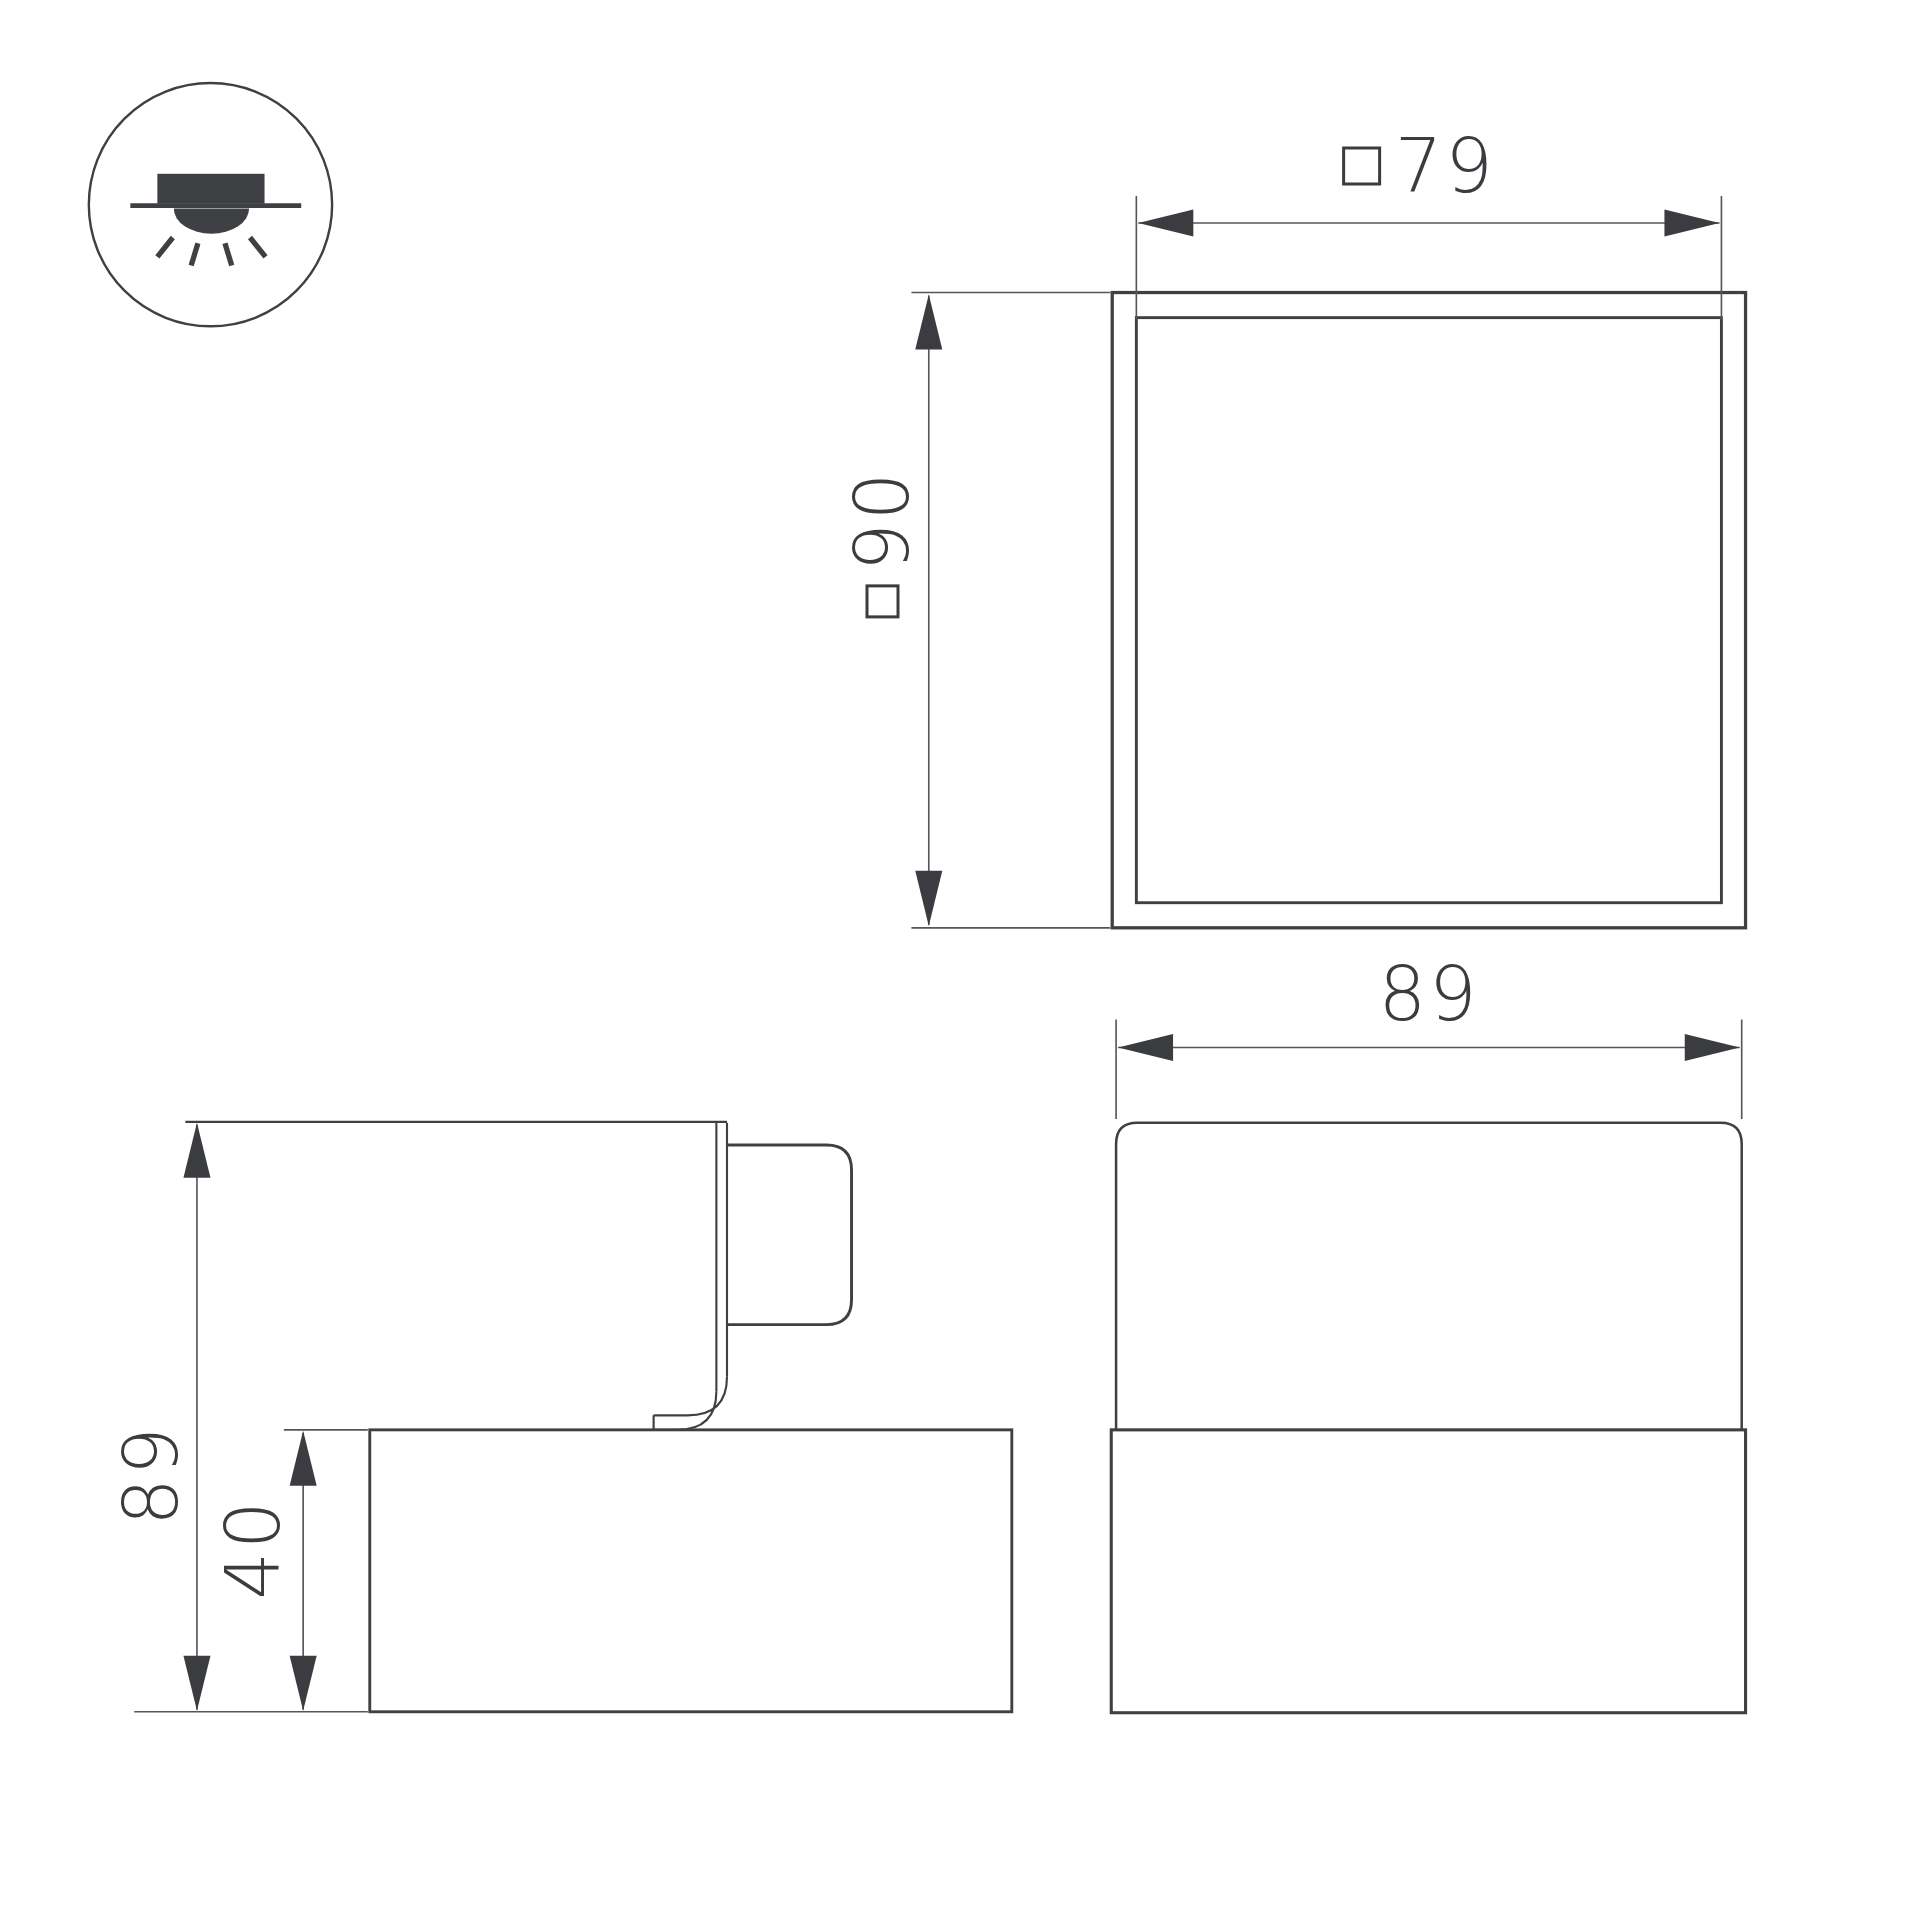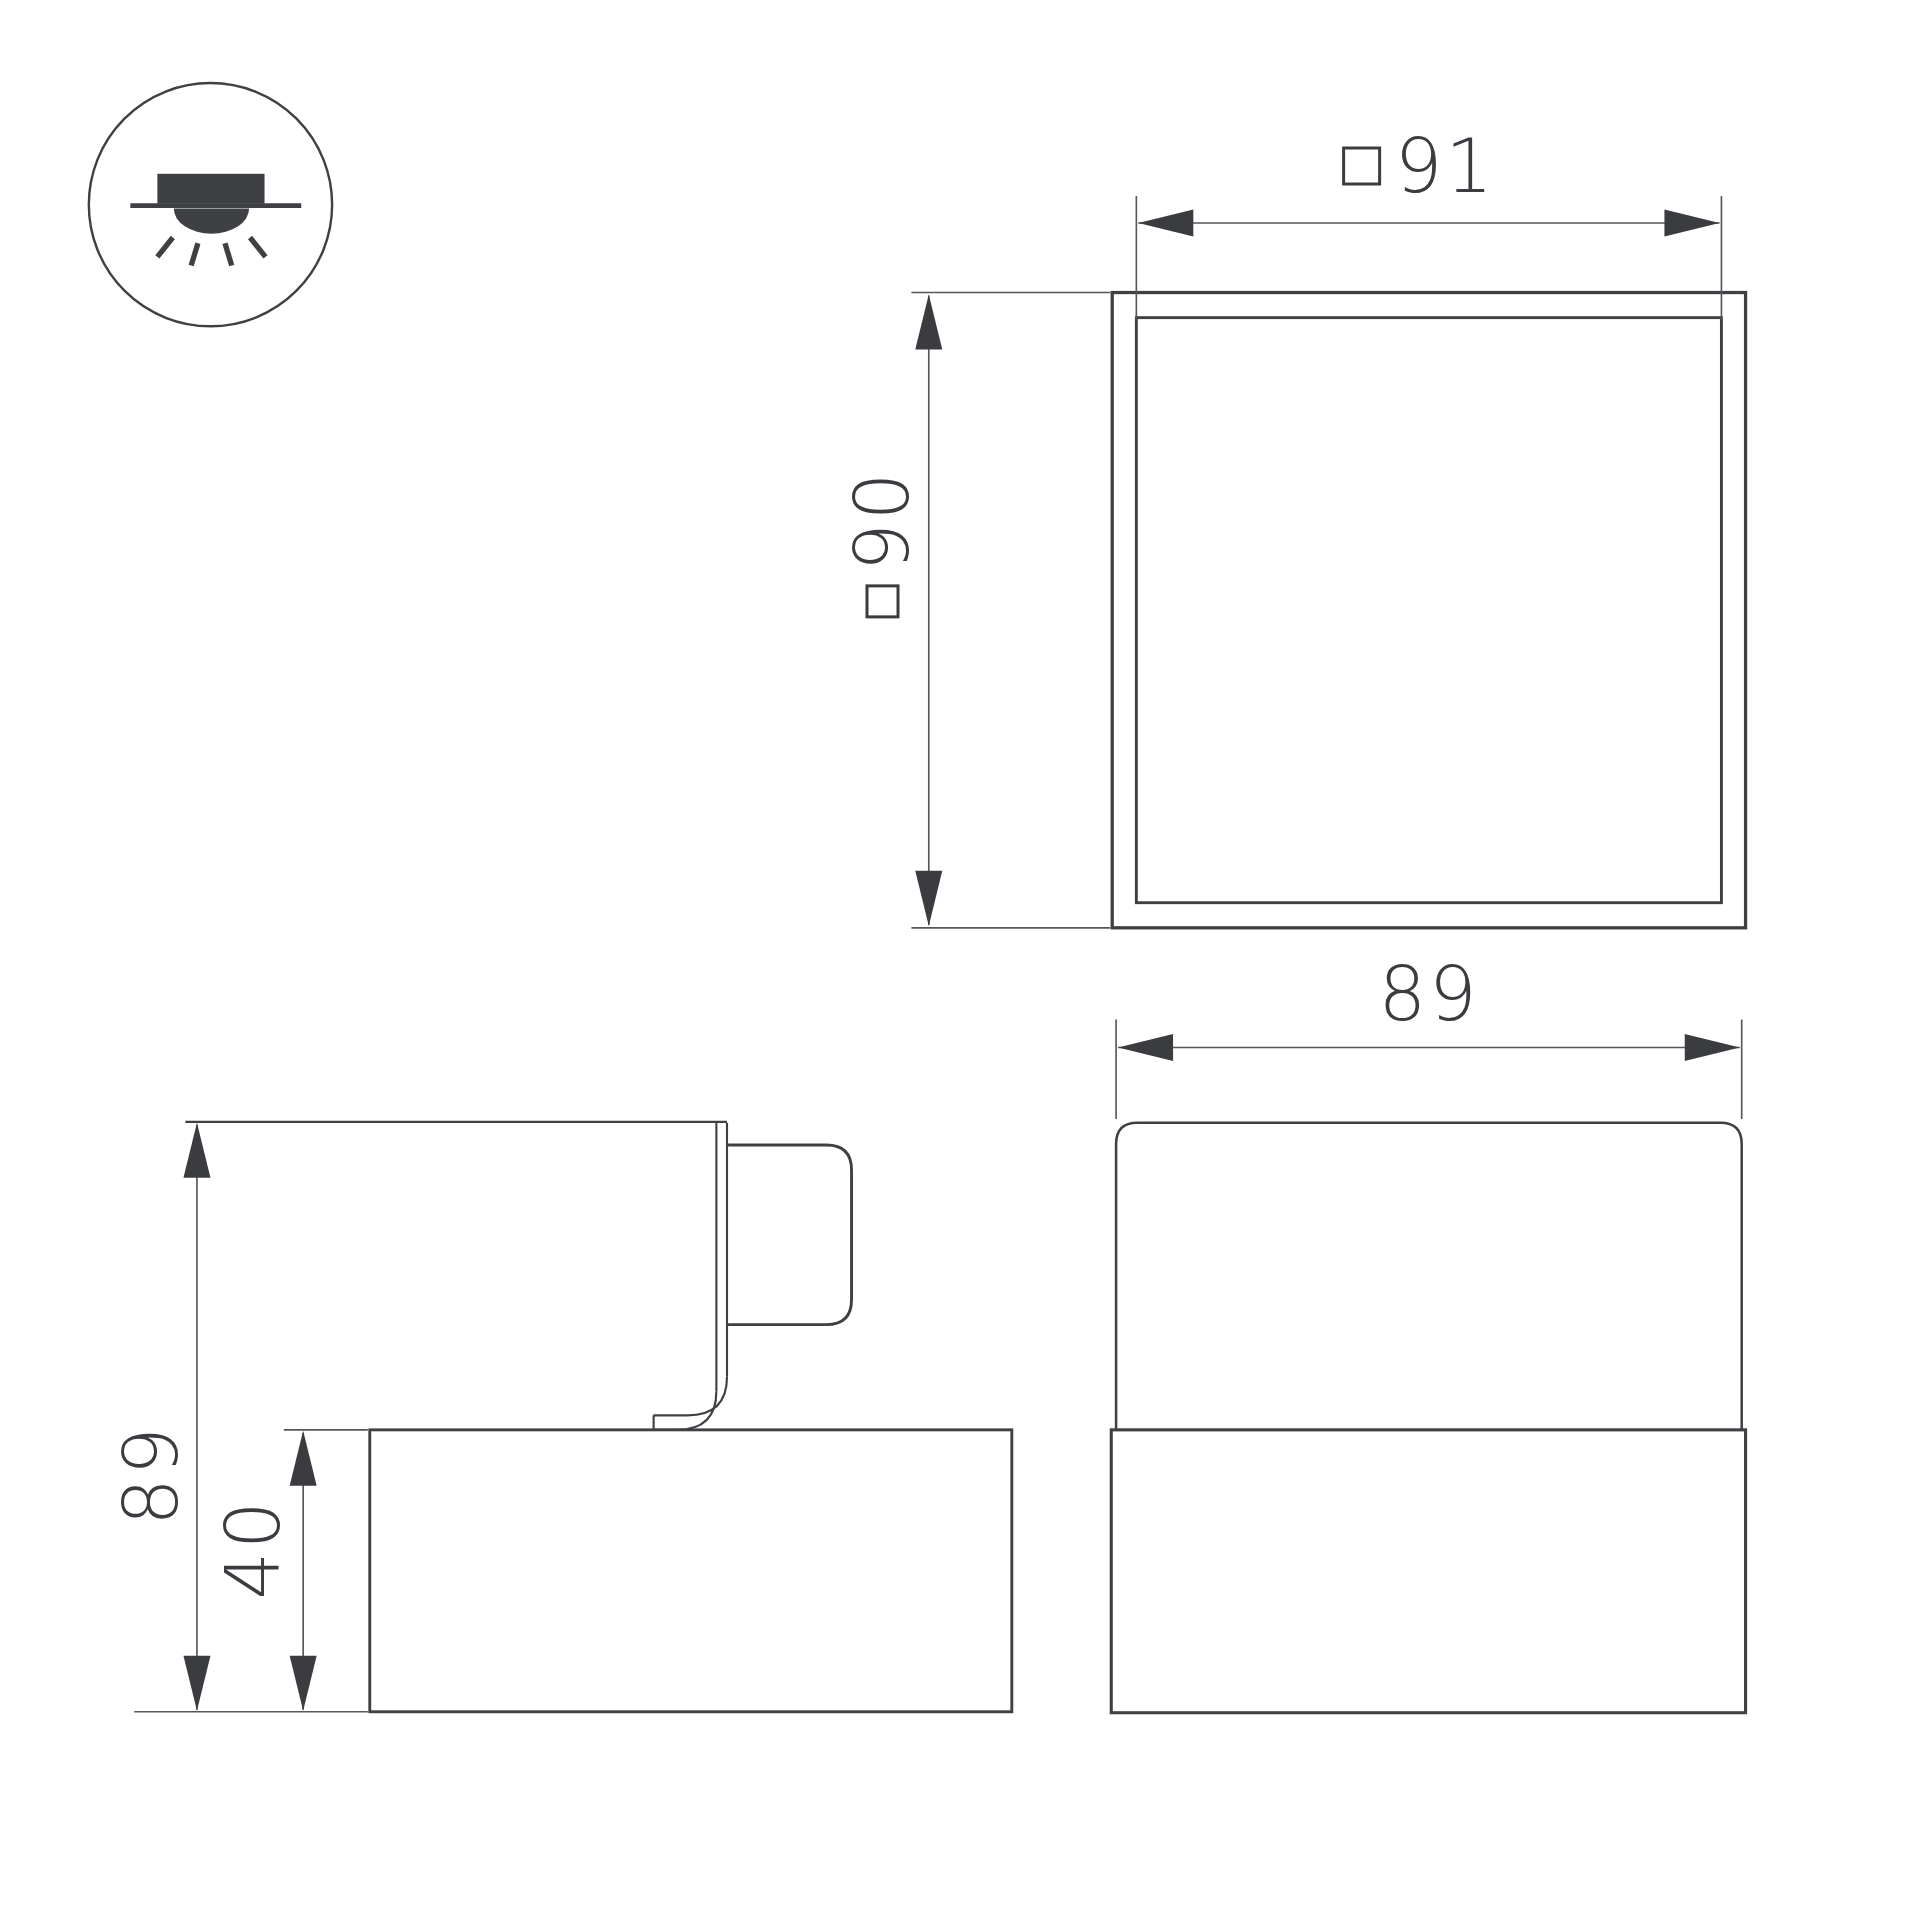--- a/index.html
+++ b/index.html
@@ -87,21 +87,21 @@
       <g>
         <line class="thin" x1="314" y1="1484" x2="314" y2="1771"></line>
         <polygon class="arw" points="314,1482 300,1539 328,1539"></polygon>
         <polygon class="arw" points="314,1772 300,1715 328,1715"></polygon>
       </g>
     </g>
   </svg>
 
   <div class="dim-label" style="left:1419px;top:166px;">
     <span class="sq sq-lg"></span>
-    <span>91</span>
+    <span>79</span>
   </div>
 
   <div class="dim-label vertical" style="left:882px;top:544px;">
     <span class="sq sq-sm"></span>
     <span>90</span>
   </div>
 
   <div class="dim-label" style="left:1429px;top:994px;">
     <span>89</span>
   </div>

